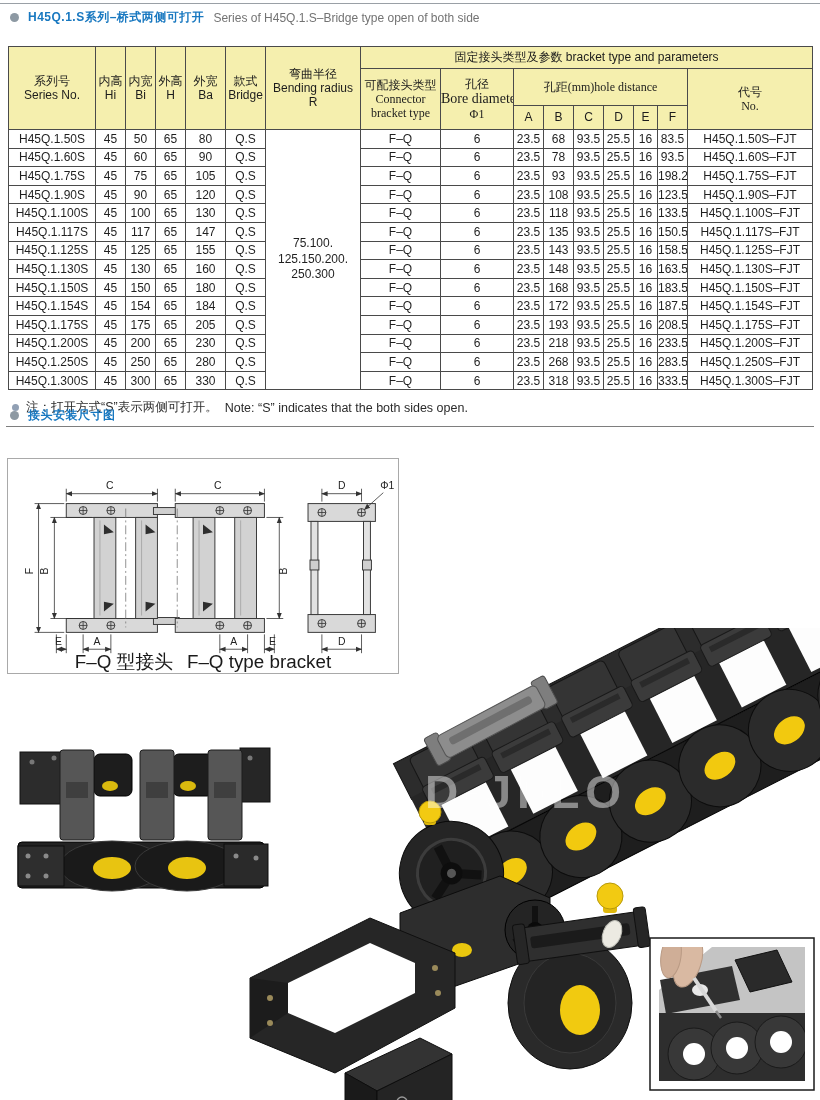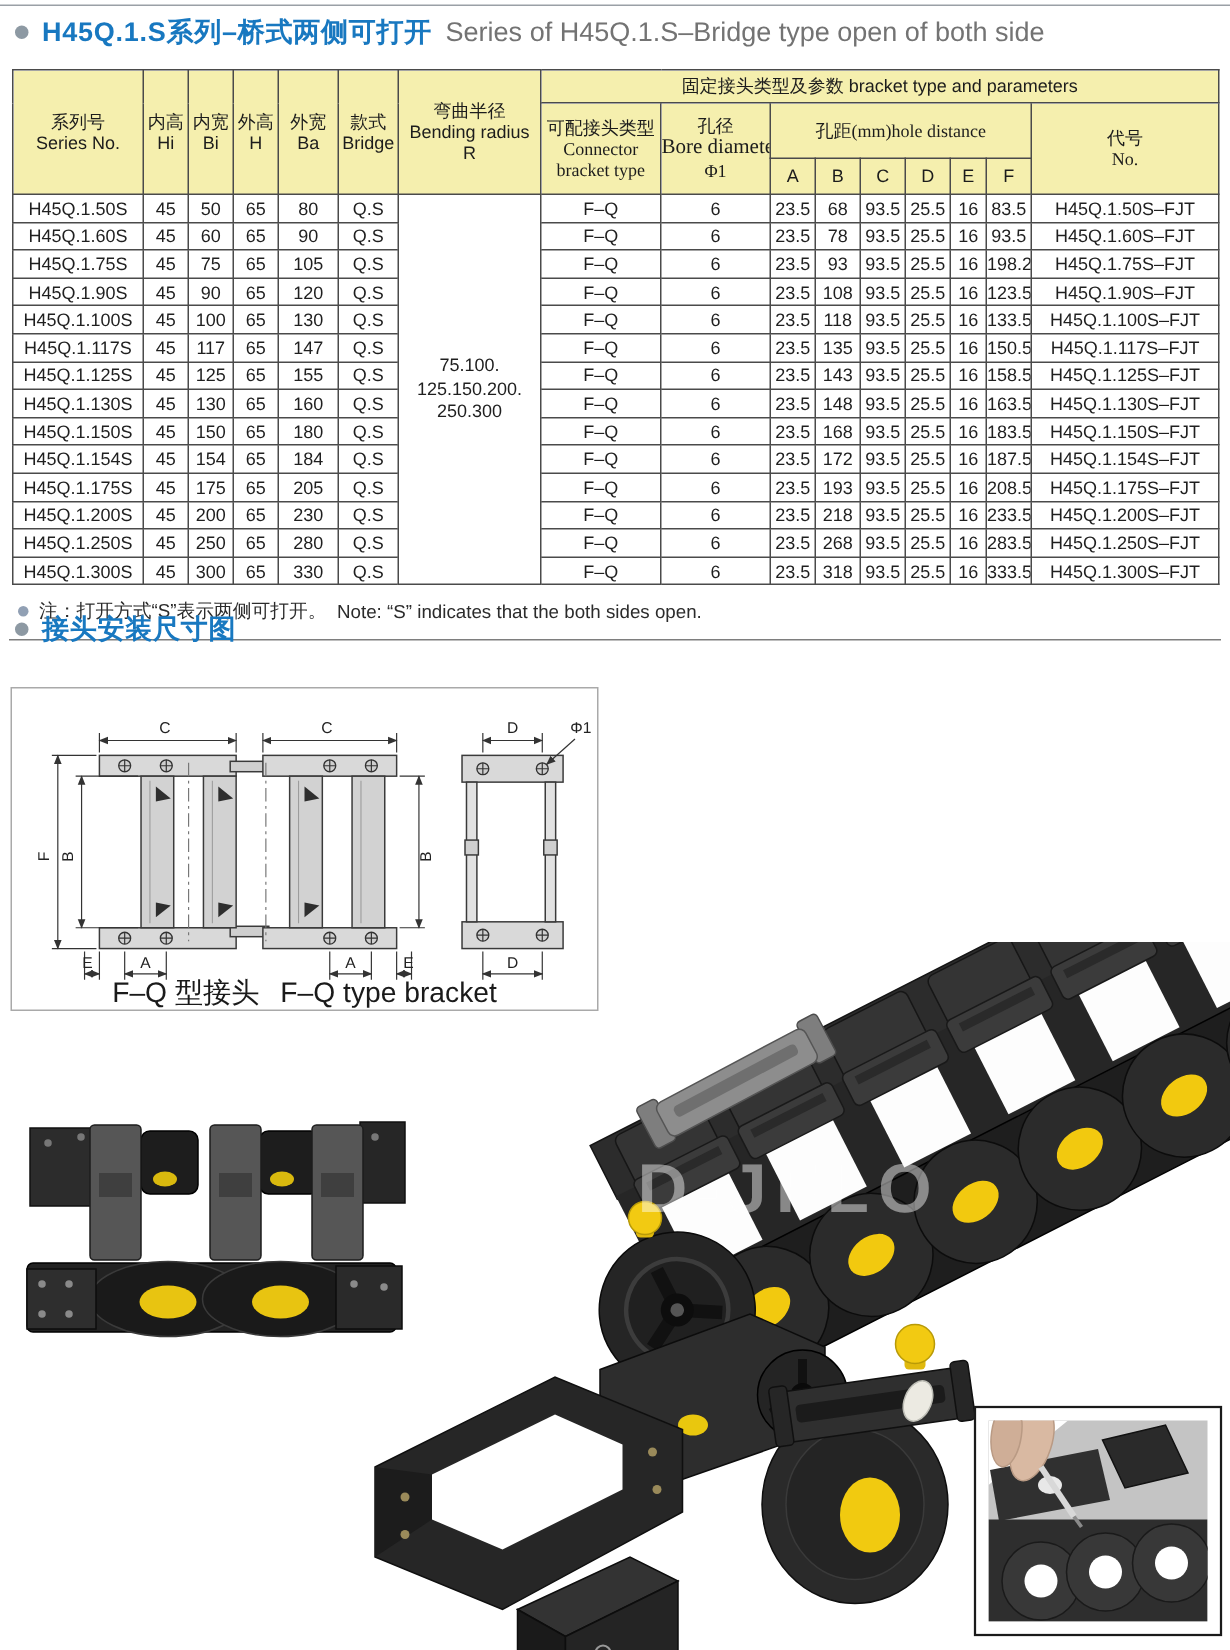--- a/index.html
+++ b/index.html
@@ -1,19 +1,19 @@
 <!DOCTYPE html>
 <html><head>
 <meta charset="utf-8">
 <style>
   html,body{margin:0;padding:0;background:#ffffff;}
   .page{position:relative;width:820px;height:1100px;background:#fff;overflow:hidden;
         font-family:"Liberation Sans","DejaVu Sans",sans-serif;}
   .topline{position:absolute;left:0;top:3px;width:820px;height:1px;background:#9aa0a6;}
-  .heading{position:absolute;left:10px;display:flex;align-items:center;gap:9px;font-size:18px;white-space:nowrap;text-align:center;}
+  .heading{position:absolute;left:10px;display:flex;align-items:center;gap:9px;font-size:12px;white-space:nowrap;text-align:center;}
   .bullet{width:9px;height:9px;border-radius:50%;background:#8d99a3;flex:0 0 auto;}
   .zh{color:#1878c0;font-weight:bold;letter-spacing:.5px;}
   .en{color:#737373;}
   
   .spec-table{position:absolute;left:8px;top:46px;border-collapse:collapse;table-layout:fixed;width:804px;}
   .spec-table th,.spec-table td{border:1px solid #4a4a4a;text-align:center;vertical-align:middle;
       overflow:hidden;white-space:nowrap;padding:0;}
   .spec-table thead th{background:#f5efae;font-weight:normal;font-size:12px;color:#1c1c1c;line-height:1.18;}
   .spec-table td{font-size:12px;color:#1f1f1f;height:17.6px;}
   tr.row-group th{height:21px;}

